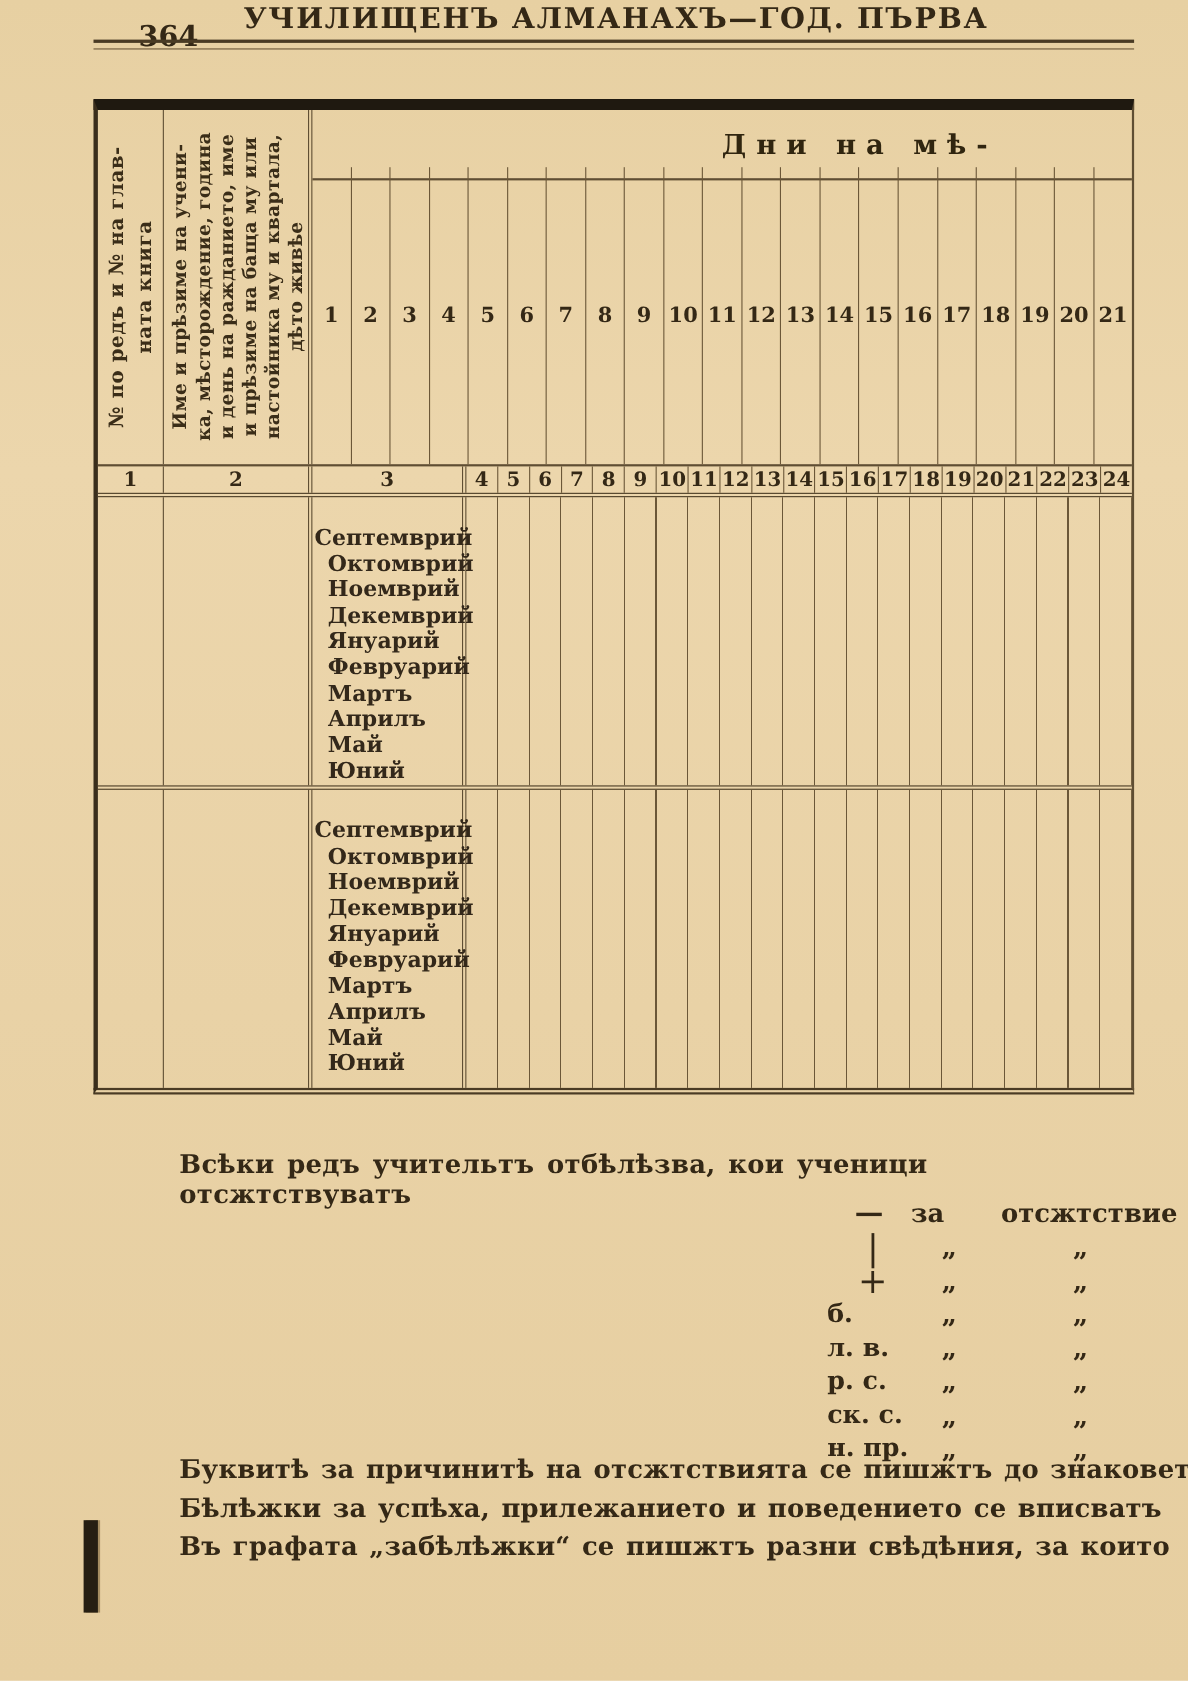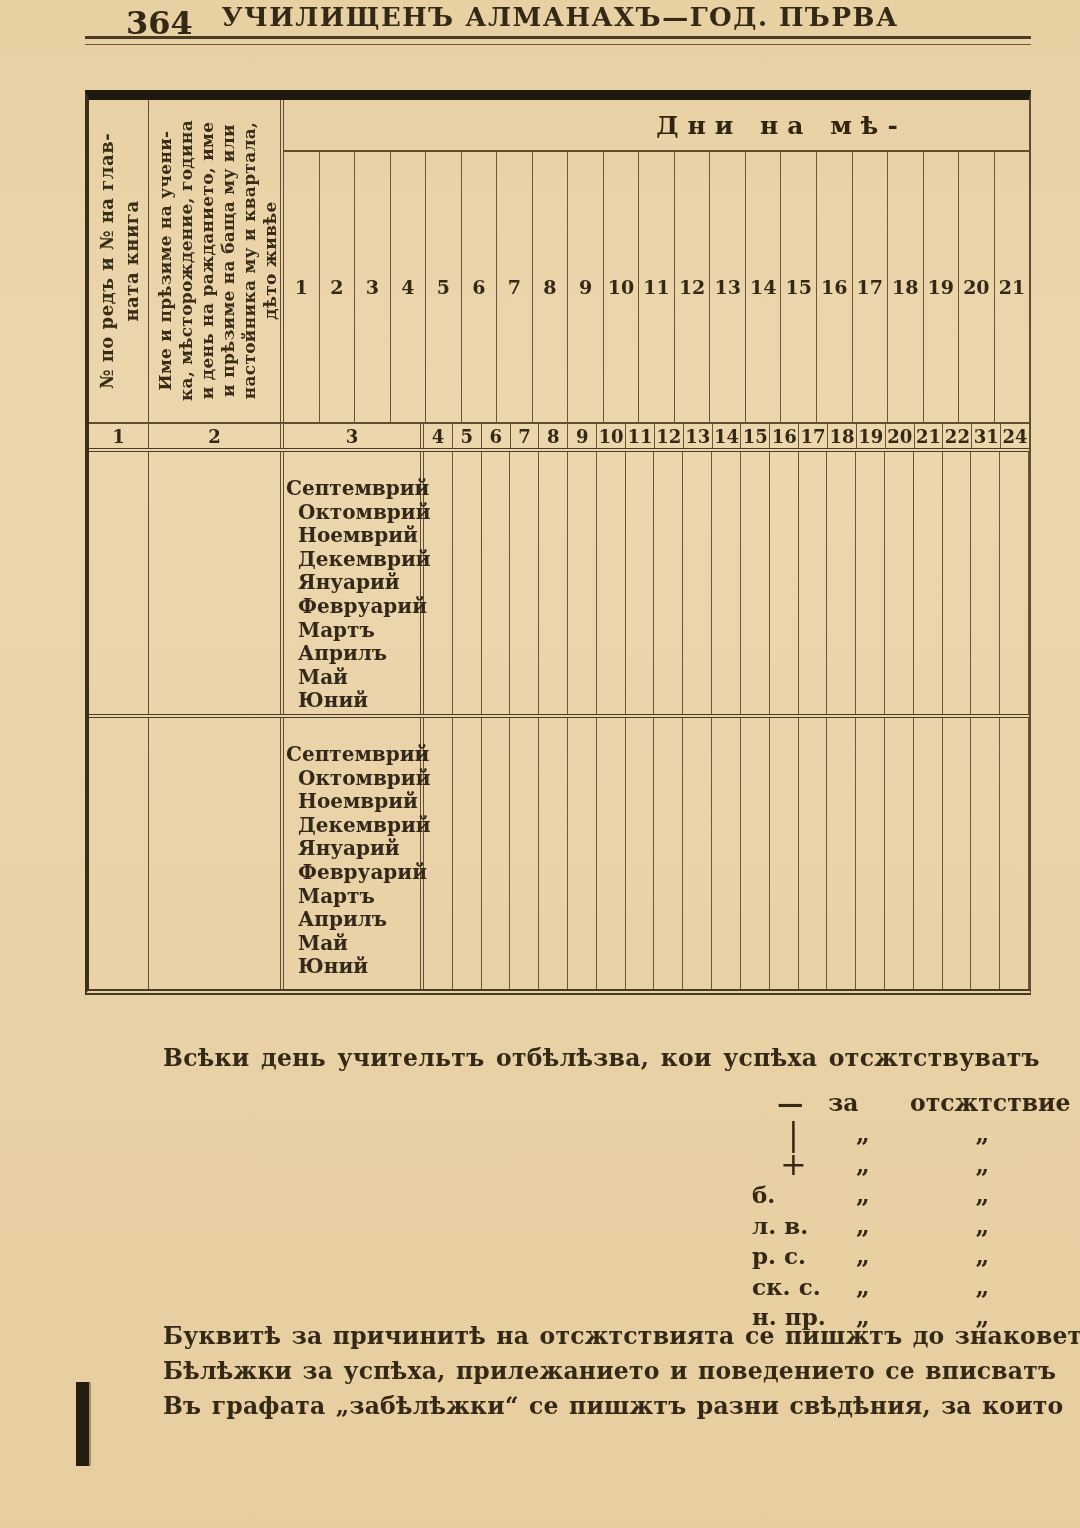--- a/index.html
+++ b/index.html
@@ -5,21 +5,21 @@
   html,body { margin:0; padding:0; }
   body {
     width:1080px; height:1528px; position:relative; overflow:hidden;
     font-family:"DejaVu Serif", serif;
     background:linear-gradient(180deg,#e7d0a2 0%, #ecd6ac 28%, #e9d2a6 60%, #e6cea0 100%);
     color:#342816;
   }
   .abs { position:absolute; }
 
   
-  #page-number { left:126px; top:4px; font-size:32px; font-weight:bold; }
+  #page-number { left:126px; top:19px; font-size:26px; font-weight:bold; }
   #page-title  { left:180px; top:2px; width:760px; text-align:center;
                  font-size:26px; font-weight:bold; letter-spacing:1.5px; }
   #header-rule { left:85px; top:36px; width:946px; height:5px;
                  border-top:3px solid #4a3b24; border-bottom:1.5px solid #6b5738; }
 
   
   #attendance-table {
     left:85px; top:90px; width:946px; height:905px; box-sizing:border-box;
     border-top:10px solid #1f1910;
     border-left:4px solid #3a2e1c;
@@ -38,21 +38,21 @@
   .rot-box { position:absolute; transform:rotate(-90deg); text-align:center;
              font-weight:bold; color:#3a2d18; }
   #col1-rot { width:322px; height:60px;  left:-131px; top:131px;
               font-size:18px; line-height:25px; letter-spacing:0.5px;
               display:flex; flex-direction:column; justify-content:center; }
   #col2-rot { width:322px; height:135px; left:-93px; top:93px;
               font-size:17px; line-height:21px; letter-spacing:0.3px;
               display:flex; flex-direction:column; justify-content:center; }
   #months-column-header { padding-top:148px; text-align:center;
               font-size:25px; font-weight:bold; letter-spacing:0.5px; }
-  #days-header-strip { height:52px; box-sizing:border-box;
+  #days-header-strip { height:64px; box-sizing:border-box;
               border-bottom:2px solid #5f4e33;
               display:flex; align-items:center; justify-content:center;
               padding-left:250px; font-size:25px; font-weight:bold;
               letter-spacing:9px; color:#30250f; }
   #day-number-row { position:absolute; left:0; right:0; top:52px; bottom:0; display:flex; }
   .day-cell { flex:1; box-sizing:border-box; border-right:1px solid #6b5738;
               display:flex; align-items:center; justify-content:center;
               font-size:19px; font-weight:bold; }
   .day-cell:last-child { border-right:none; }
 
@@ -175,21 +175,21 @@
         <div class="numcell-day">13</div>
         <div class="numcell-day">14</div>
         <div class="numcell-day">15</div>
         <div class="numcell-day">16</div>
         <div class="numcell-day">17</div>
         <div class="numcell-day">18</div>
         <div class="numcell-day">19</div>
         <div class="numcell-day">20</div>
         <div class="numcell-day">21</div>
         <div class="numcell-day">22</div>
-        <div class="numcell-day">31</div>
+        <div class="numcell-day">23</div>
         <div class="numcell-day">24</div>
       </div>
   </div>
 
   <div class="band month-block" id="month-block-1">
     <div class="c1"></div>
     <div class="c2"></div>
     <div class="c3">
       <div class="month-list">
           <div>Септемврий</div>
@@ -226,21 +226,21 @@
           <div>Юний</div>
         </div>
     </div>
     <div class="cdays">
       <div class="day-grid"></div>
     </div>
   </div>
 
 </div>
 
-<div class="abs" id="intro-line">Всѣки день учительтъ отбѣлѣзва, кои успѣха отсжтствуватъ</div>
+<div class="abs" id="intro-line">Всѣки редъ учительтъ отбѣлѣзва, кои ученици отсжтствуватъ</div>
 
 <div class="abs" id="absence-legend">
     <div class="legend-row">
     <span class="lg-sym">—</span>
     <span class="lg-c1">за</span>
     <span class="lg-c2">отсжтствие</span>
   </div>
     <div class="legend-row">
     <span class="lg-sym">|</span>
     <span class="lg-c1">„</span>

